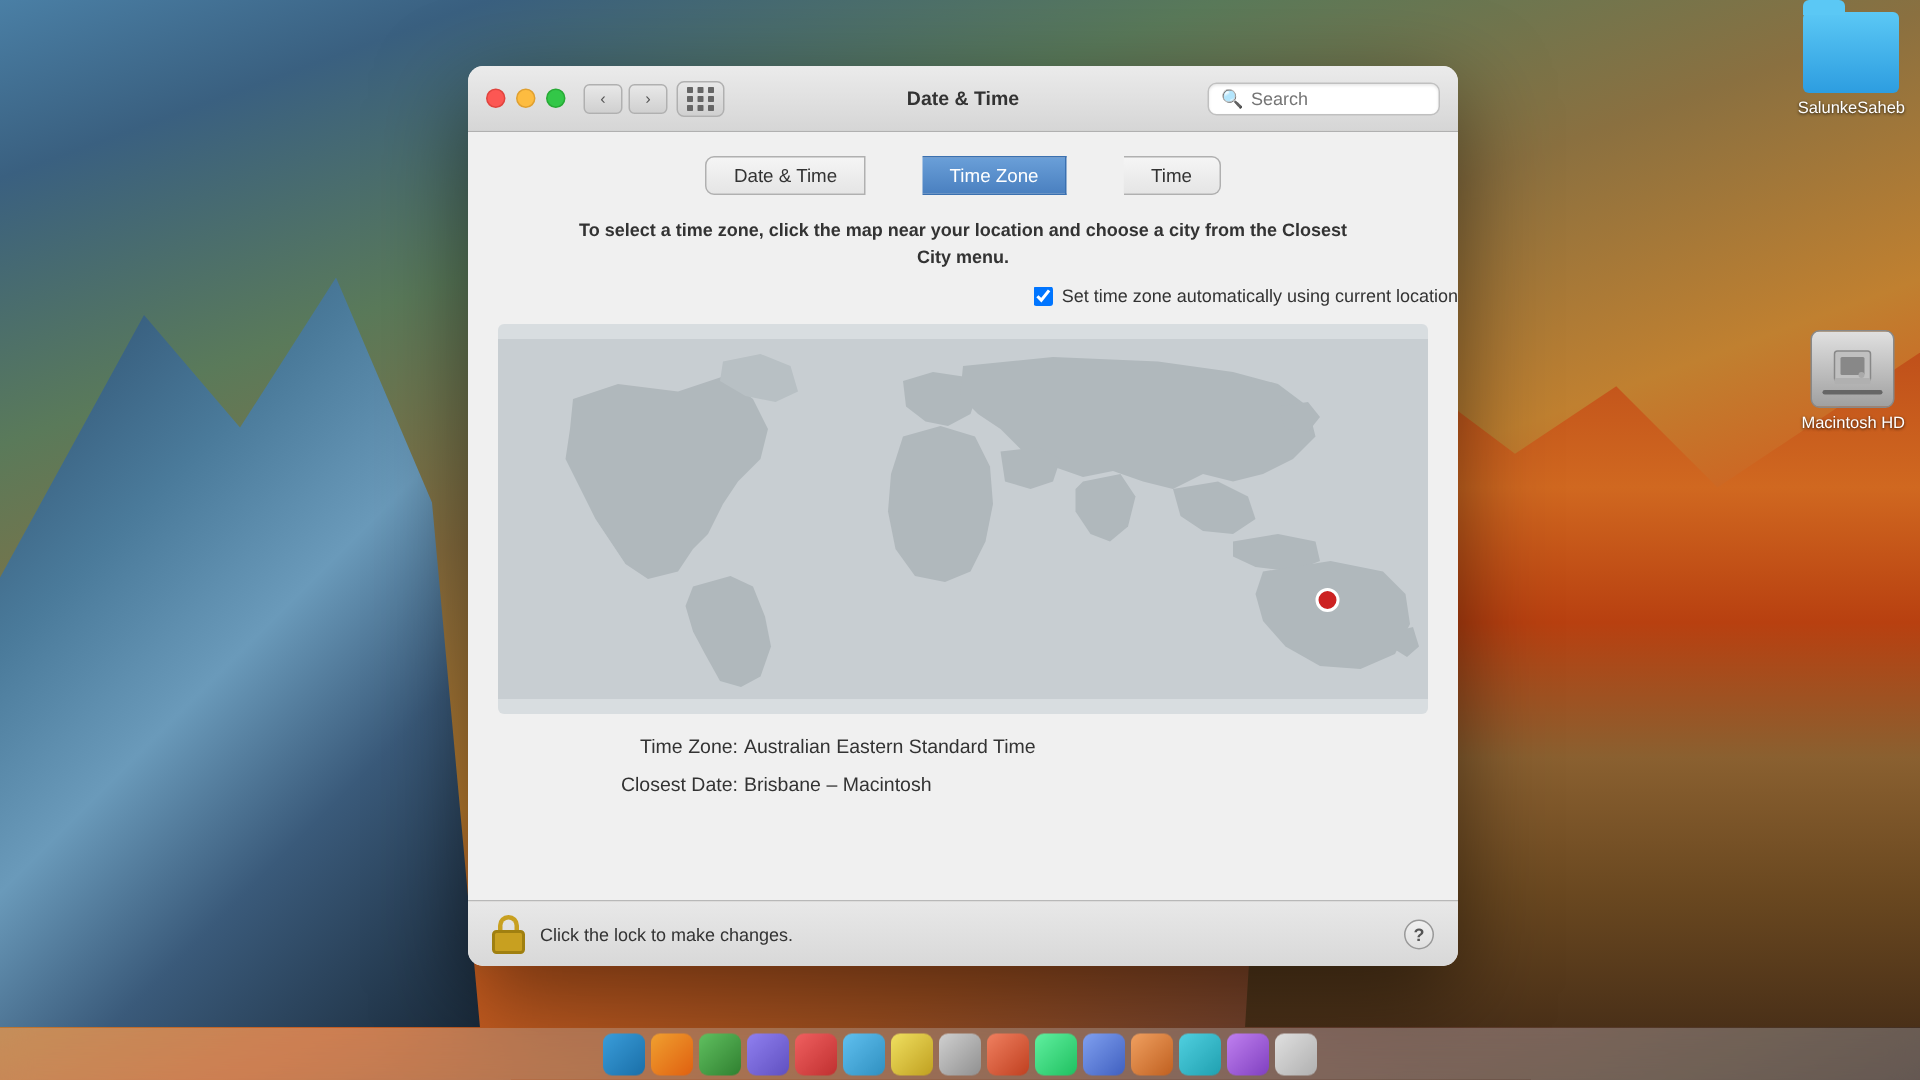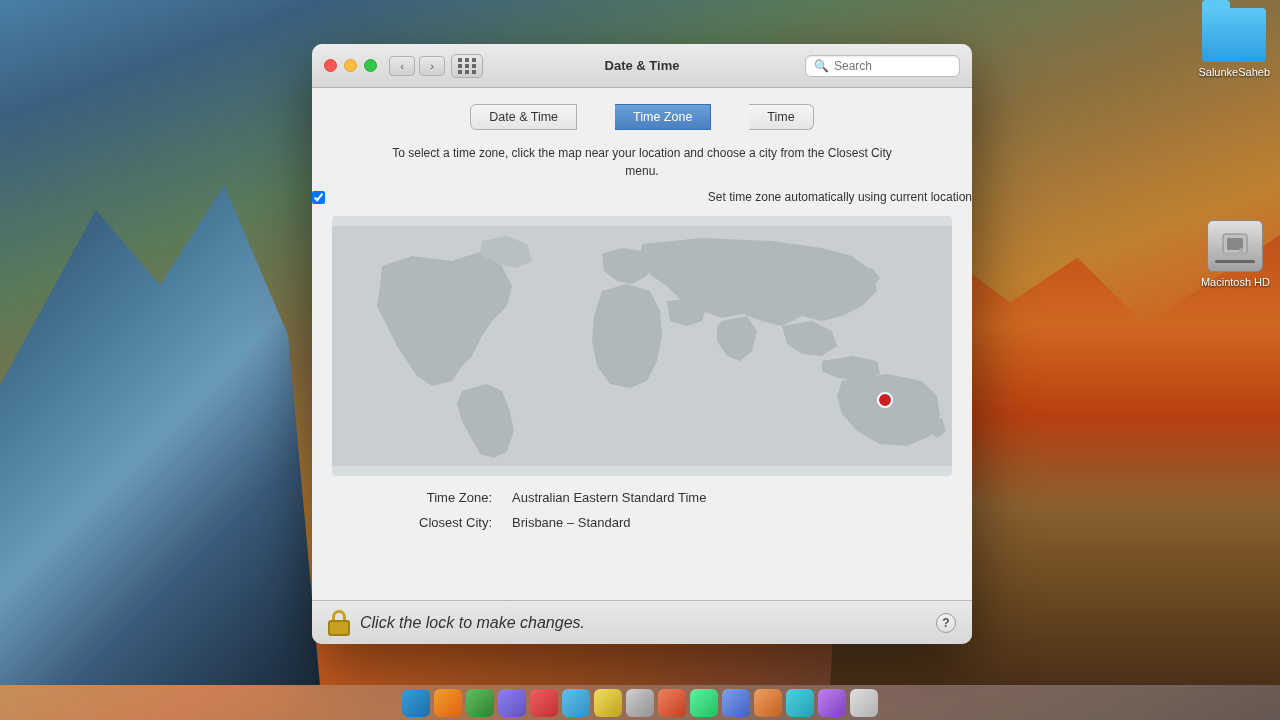--- a/index.html
+++ b/index.html
@@ -331,27 +331,28 @@
     }
 
     
     .info-text {
       text-align: center;
       font-size: 12px;
       color: #333;
       line-height: 1.5;
       padding: 0 68px;
       margin-bottom: 10px;
+      font-weight: bold;
     }
 
     
     .checkbox-row {
       display: flex;
       align-items: center;
-      justify-content: space-between;
+      justify-content: flex-end;
       gap: 6px;
       margin-bottom: 12px;
       font-size: 12px;
       color: #333;
     }
 
     .checkbox-row input[type="checkbox"] {
       width: 13px;
       height: 13px;
       cursor: pointer;
@@ -387,21 +388,21 @@
       display: flex;
       gap: 0;
       font-size: 13px;
       color: #333;
     }
 
     .tz-label {
       font-weight: 500;
       width: 120px;
       text-align: right;
-      margin-right: 20px;
+      margin-right: 4px;
     }
 
     .tz-value {
       color: #333;
     }
 
     
     .bottom-bar {
       height: 44px;
       background: linear-gradient(180deg, #e8e8e8 0%, #d8d8d8 100%);
@@ -436,24 +437,23 @@
       height: 12px;
       border: 3px solid #c8a020;
       border-bottom: none;
       border-radius: 8px 8px 0 0;
       position: absolute;
       top: 0;
       left: 4px;
     }
 
     .lock-label {
-      font-size: 16px;
+      font-size: 12px;
       color: #333;
       flex: 1;
-      font-style: italic;
     }
 
     .help-btn {
       width: 20px;
       height: 20px;
       border-radius: 50%;
       border: 1px solid #999;
       background: linear-gradient(180deg, #f0f0f0 0%, #e0e0e0 100%);
       display: flex;
       align-items: center;
@@ -600,22 +600,22 @@
           <circle cx="553" cy="174" r="7" fill="#cc2222" stroke="white" stroke-width="2"></circle>
         </svg>
       </div>
 
       <div class="tz-info">
         <div class="tz-row">
           <span class="tz-label">Time Zone:</span>
           <span class="tz-value">Australian Eastern Standard Time</span>
         </div>
         <div class="tz-row">
-          <span class="tz-label">Closest City:</span>
-          <span class="tz-value">Brisbane – Standard</span>
+          <span class="tz-label">Closest Date:</span>
+          <span class="tz-value">Brisbane – Macintosh</span>
         </div>
       </div>
 
     </div>
 
     <div class="bottom-bar">
       <div class="lock-icon">
         <div class="lock-shackle"></div>
         <div class="lock-body"></div>
       </div>

